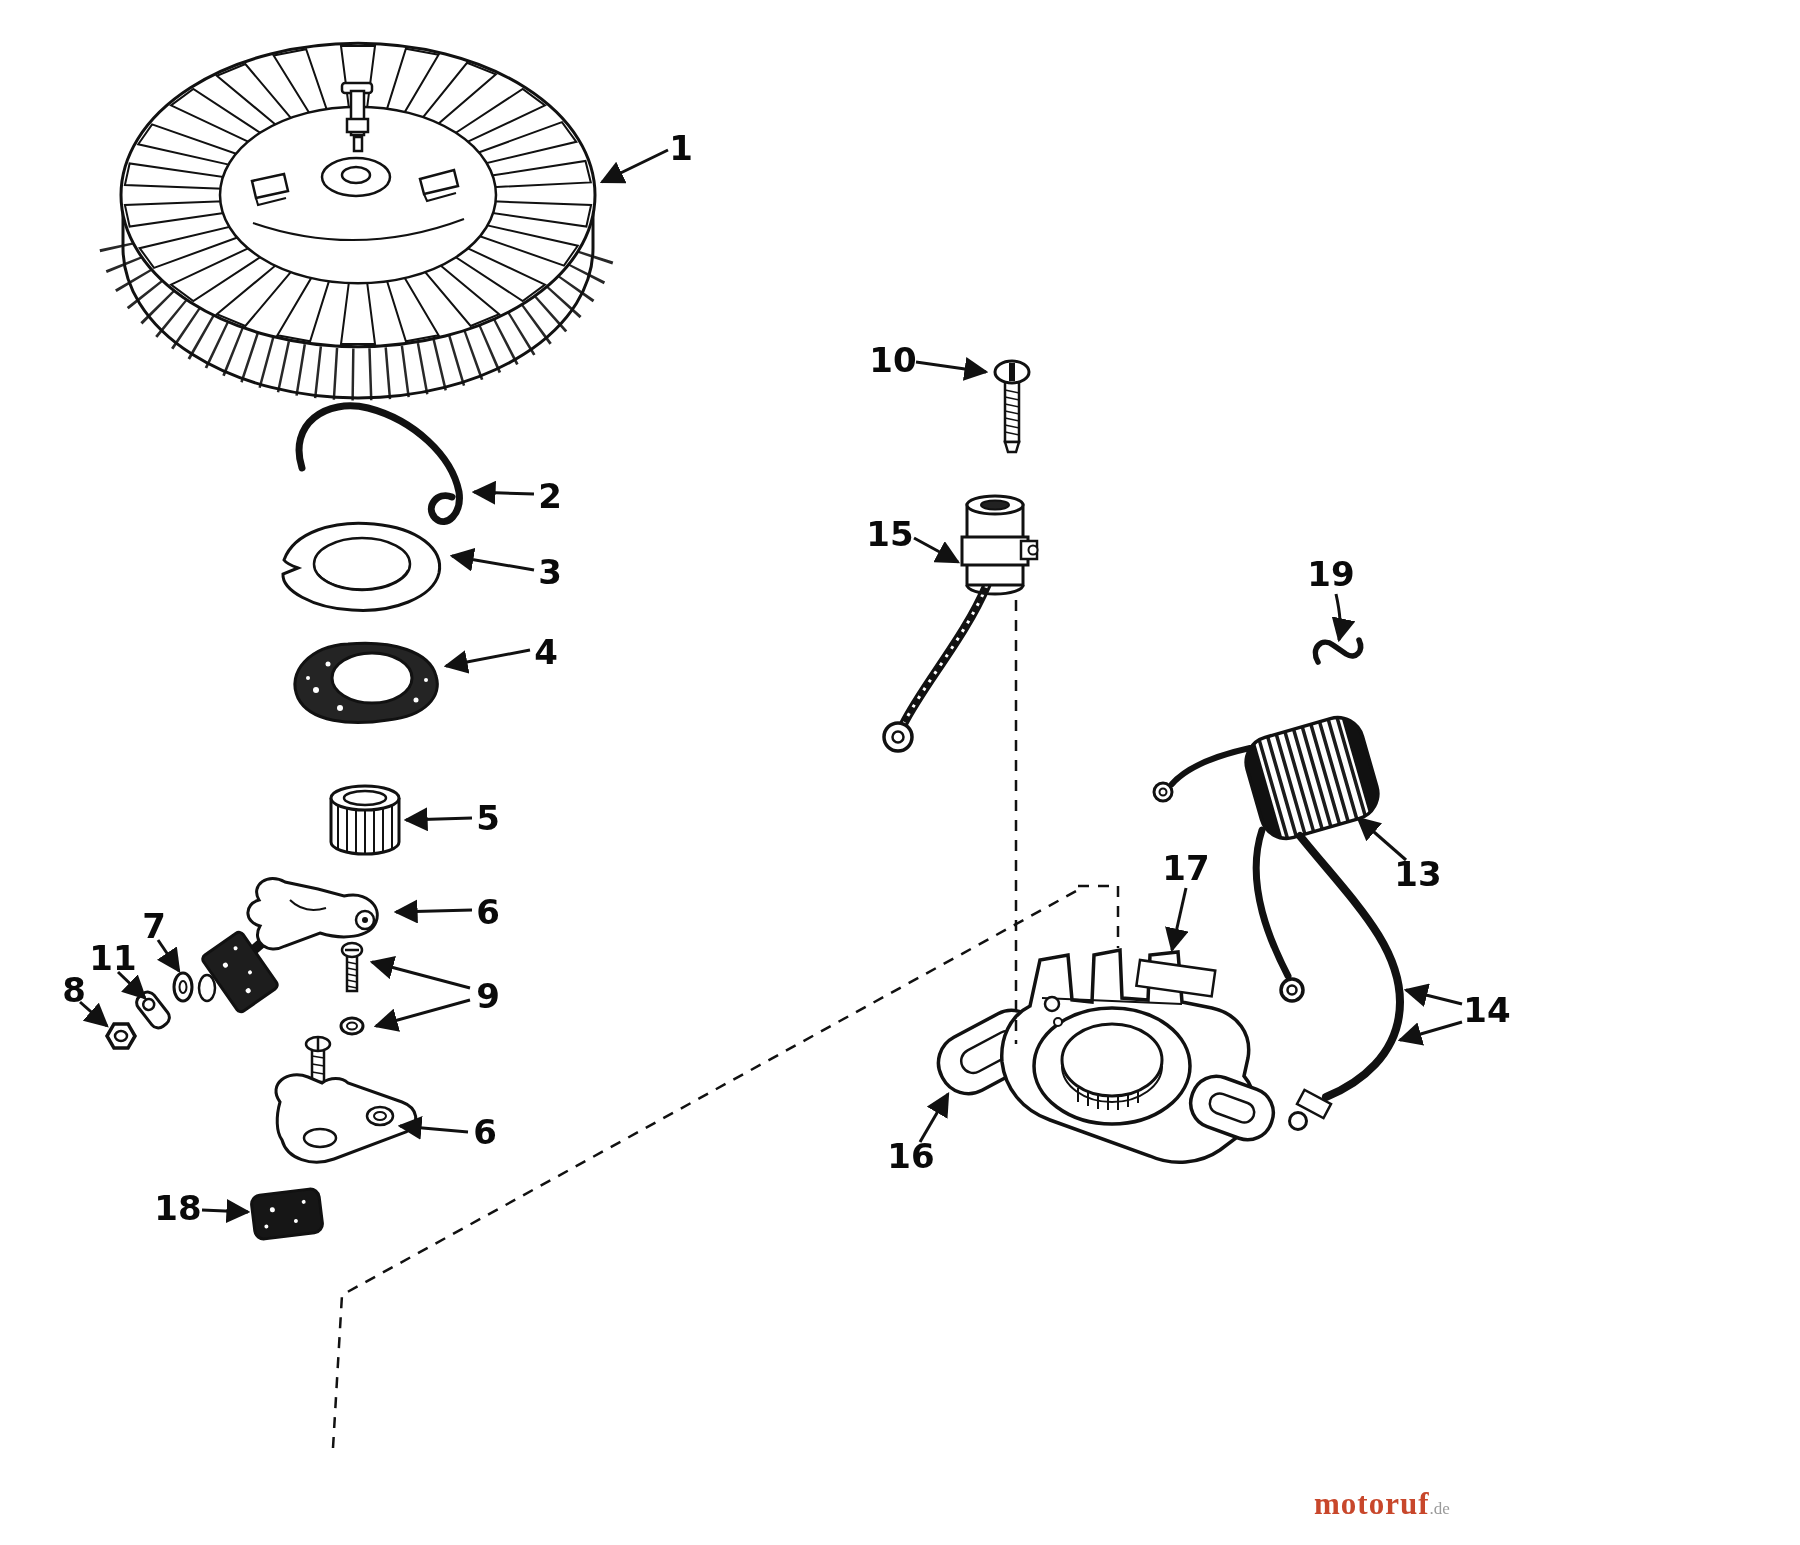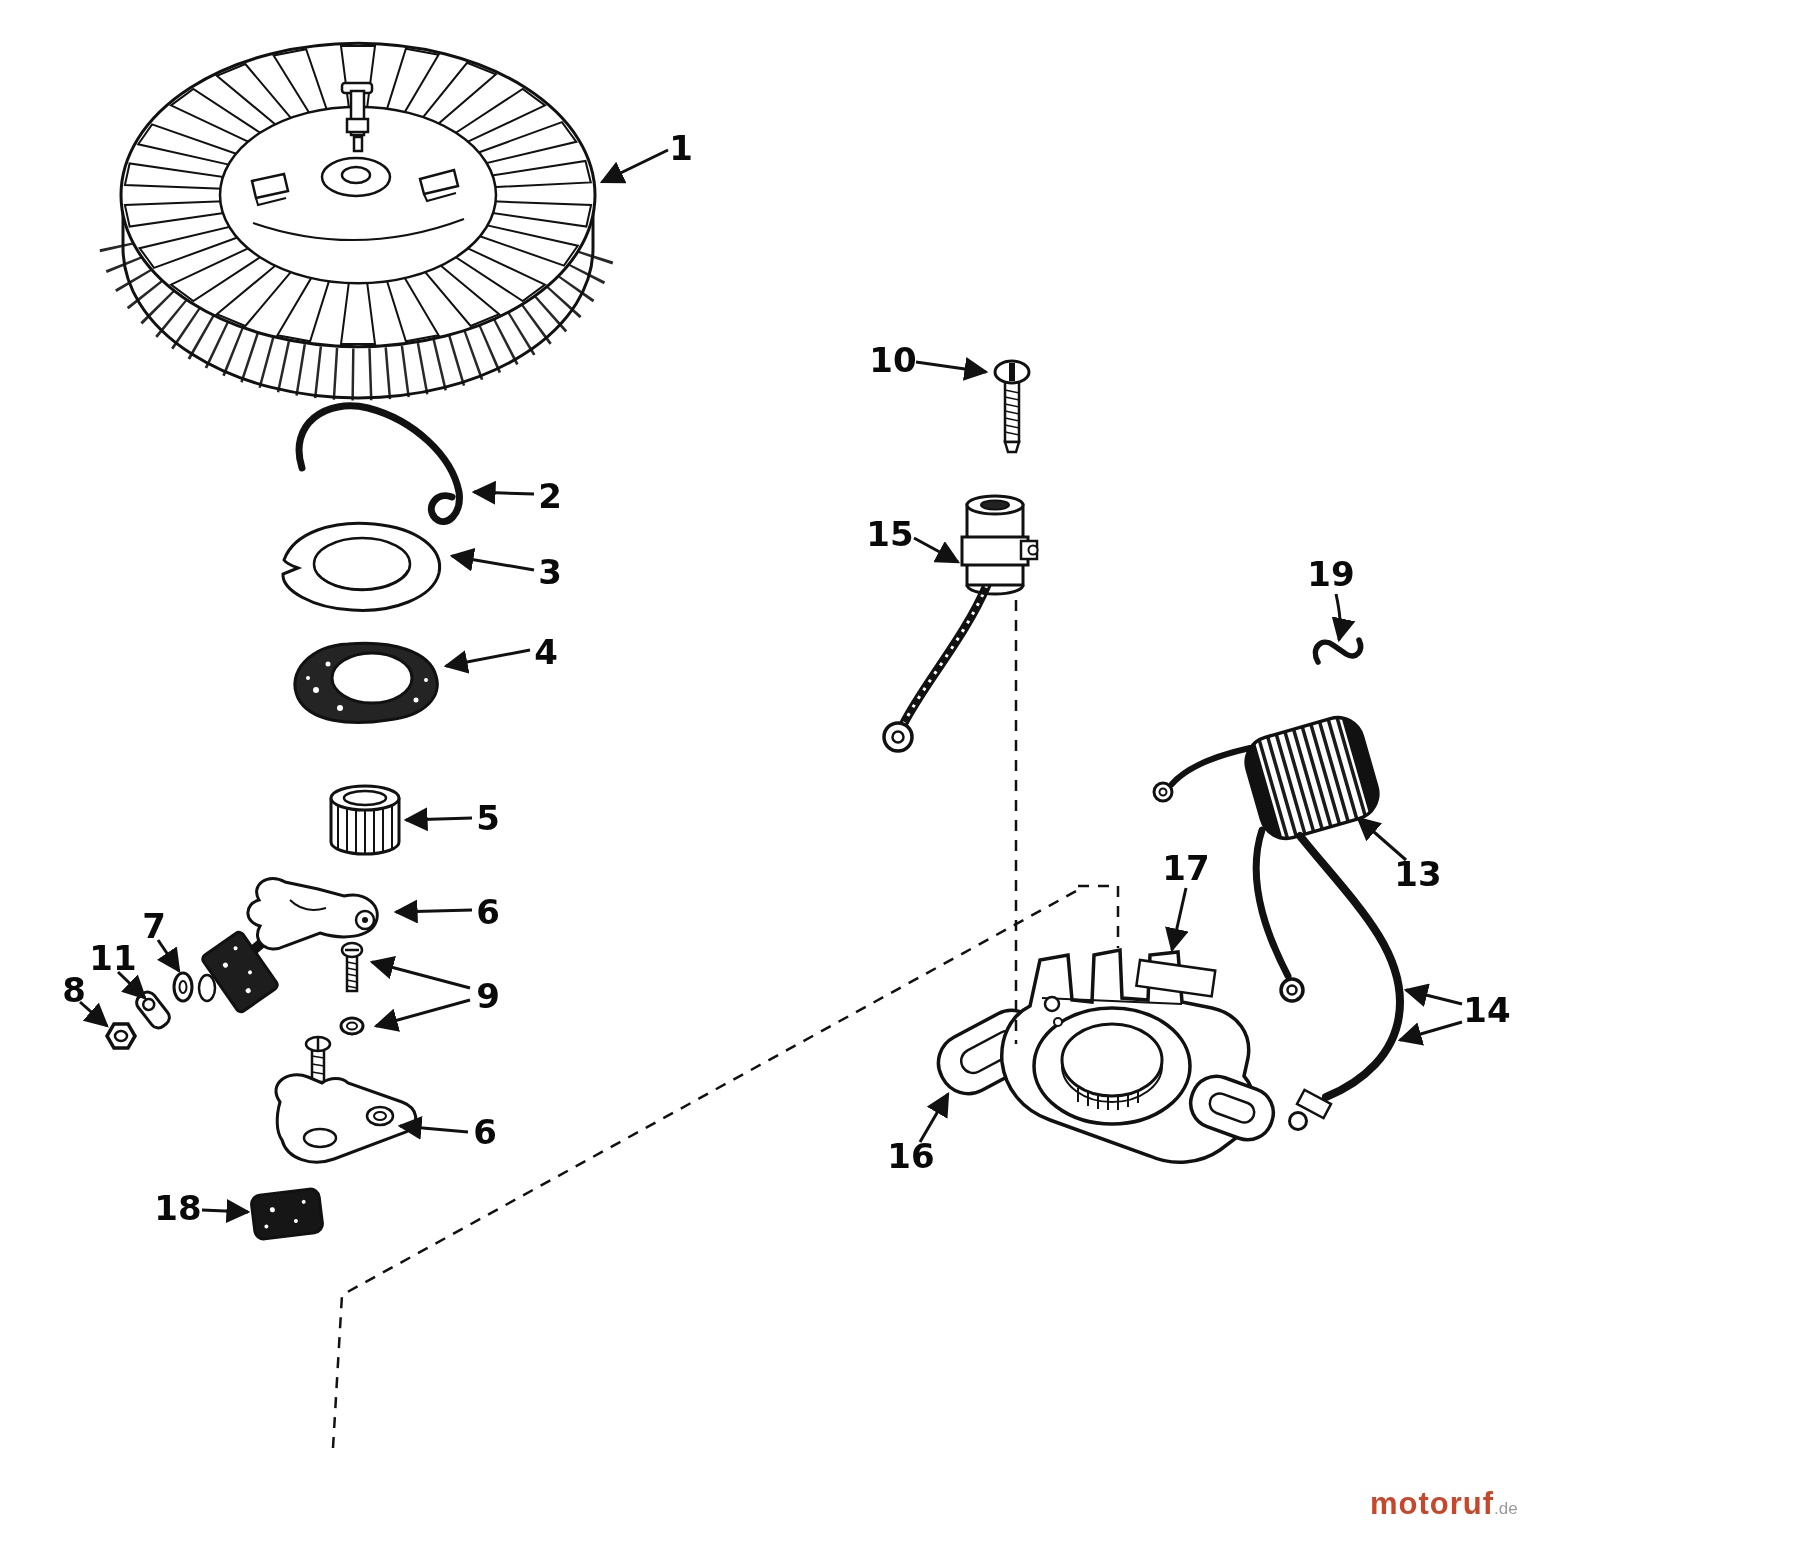--- a/index.html
+++ b/index.html
@@ -1,22 +1,22 @@
 <!DOCTYPE html>
 <html><head>
 <meta charset="utf-8">
 <title>Parts Diagram</title>
 <style>
   html,body{margin:0;padding:0;background:#fff;}
   .canvas{position:relative;width:1800px;height:1545px;background:#ffffff;overflow:hidden;
           font-family:"DejaVu Sans",sans-serif;}
   svg.diagram{position:absolute;left:0;top:0;}
   svg.diagram text{font-family:"DejaVu Sans",sans-serif;font-weight:700;font-size:34px;fill:#0a0a0a;}
-  .watermark{position:absolute;left:1370px;top:1486px;white-space:nowrap;
-             font-family:Liberation Sans, sans-serif;}
+  .watermark{position:absolute;left:1314px;top:1486px;white-space:nowrap;
+             font-family:Liberation Serif, serif;}
   .watermark .brand{color:#c8472b;font-weight:700;font-size:31px;letter-spacing:1px;}
   .watermark .tld{color:#9a9a9a;font-weight:400;font-size:17px;}
 </style>
 </head>
 <body>
 
 <div class="canvas">
 
 <svg class="diagram" width="1800" height="1545" viewBox="0 0 1800 1545">
   <defs>

